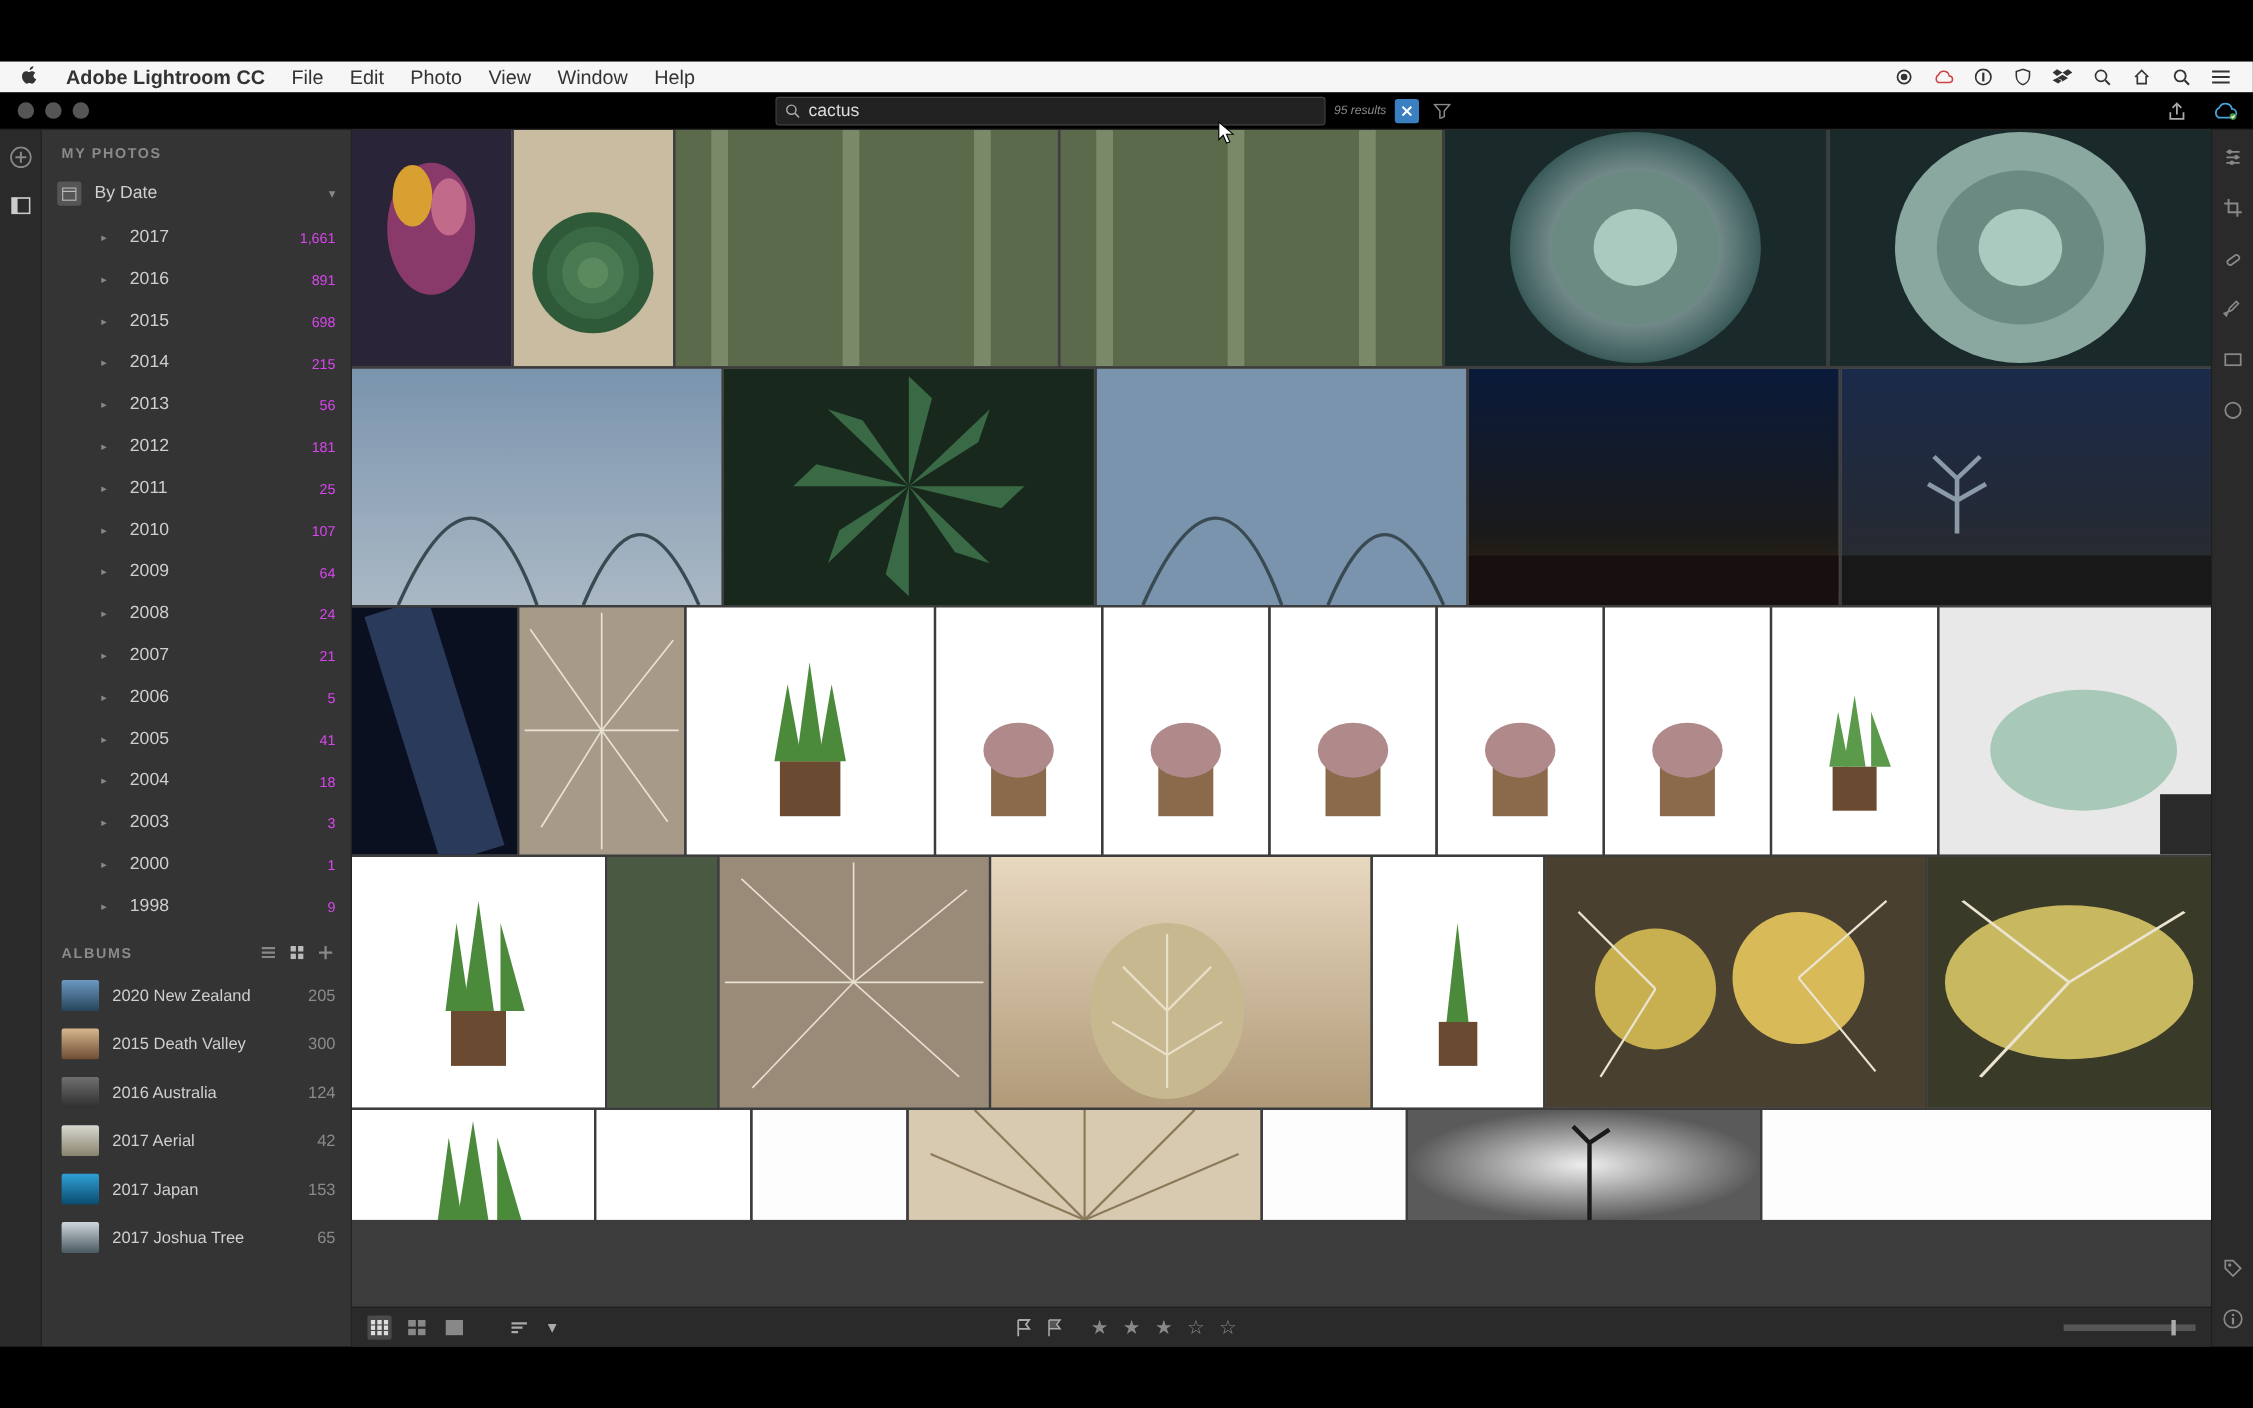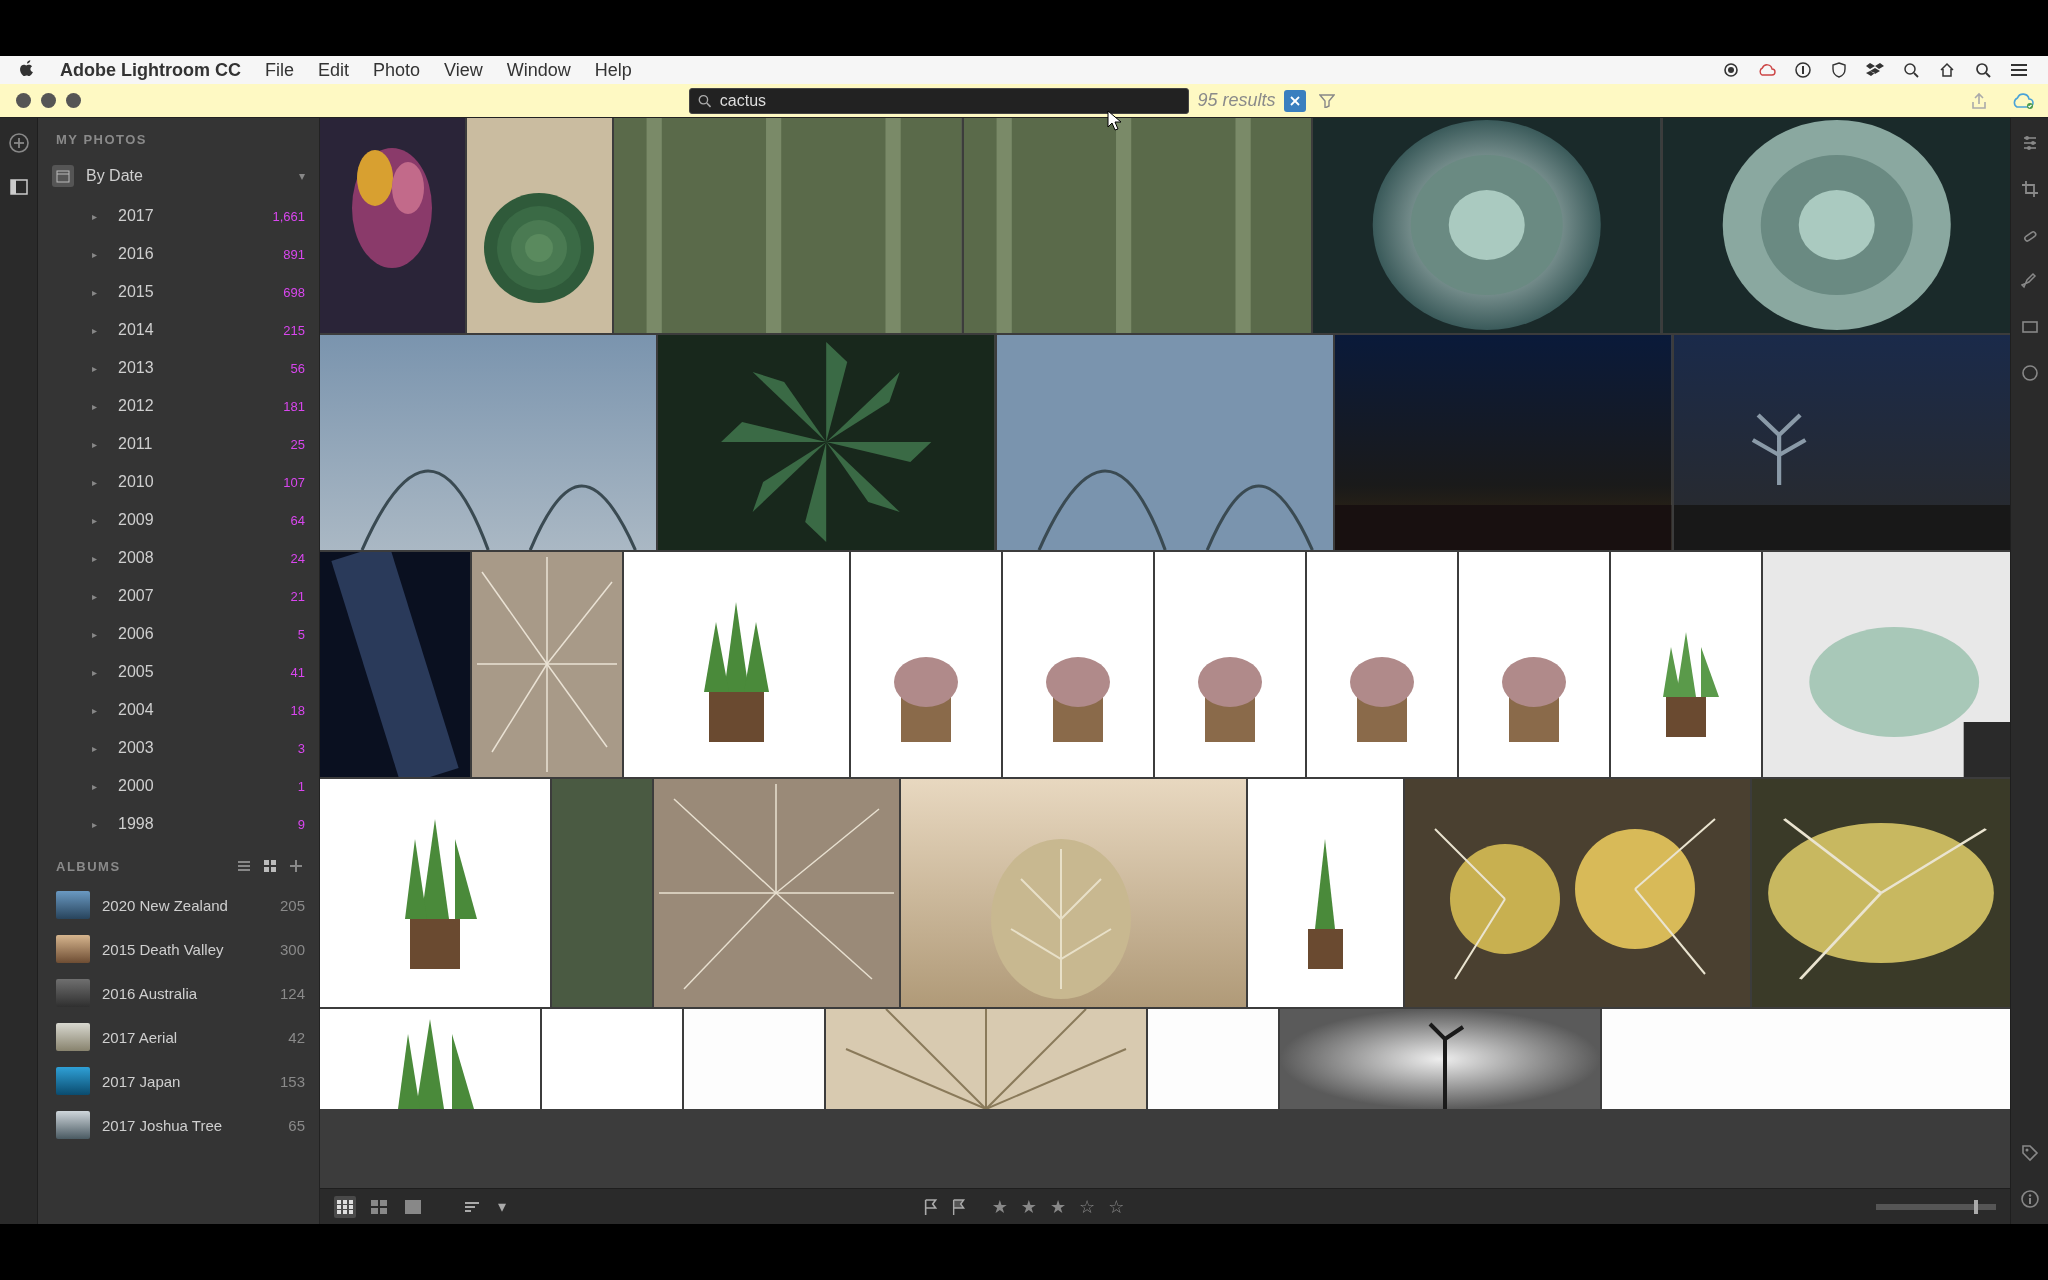--- a/index.html
+++ b/index.html
@@ -6,27 +6,27 @@
   html, body { width: 2048px; height: 1280px; background: #000; font-family: -apple-system, "Helvetica Neue", Arial, sans-serif; overflow: hidden; }
   .letterbox-top, .letterbox-bottom { background: #000; width: 100%; height: 56px; }
   .app-window { position: absolute; top: 56px; left: 0; width: 2048px; height: 1168px; background: #3c3c3c; }
   
   .mac-menubar { height: 28px; background: #f6f6f6; display: flex; align-items: center; font-size: 18px; color: #333; padding: 0 18px; gap: 24px; }
   .mac-menubar .app-name { font-weight: 600; }
   .mac-menubar .spacer { flex: 1; }
   .mac-menubar .sysicon { width: 22px; height: 22px; display: inline-flex; align-items: center; justify-content: center; color: #444; }
   .mac-menubar .sysicons { display: flex; gap: 14px; align-items: center; }
   
-  .app-top { height: 34px; background: #fef9c3; display: flex; align-items: center; padding: 0 12px; gap: 12px; border-bottom: 1px solid #222; }
+  .app-top { height: 34px; background: #000000; display: flex; align-items: center; padding: 0 12px; gap: 12px; border-bottom: 1px solid #222; }
   .traffic { display: flex; gap: 10px; margin-left: 4px; }
   .tl { width: 15px; height: 15px; border-radius: 50%; background: #555; }
   .searchwrap { margin-left: auto; margin-right: auto; display: flex; align-items: center; gap: 8px; position: relative; }
   .searchbox { width: 500px; height: 26px; background: #222; border: 1px solid #444; border-radius: 3px; display: flex; align-items: center; padding: 0 8px; color: #ccc; font-size: 16px; gap: 8px; }
   .searchbox input { background: transparent; border: none; outline: none; color: #ddd; width: 100%; font-size: 16px; }
-  .result-count { color: #8a8a8a; font-size: 18px; font-style: italic; }
+  .result-count { color: #8a8a8a; font-size: 11px; font-style: italic; }
   .clear-btn { width: 22px; height: 22px; background: #3a7fbf; border-radius: 3px; display: flex; align-items: center; justify-content: center; color: #fff; font-size: 12px; }
   .filter-icon, .share-icon, .sync-icon { color: #aaa; width: 26px; display:flex; align-items:center; justify-content:center; }
   .topright { display: flex; gap: 18px; margin-left: 18px; align-items: center; }
   
   .main { display: flex; height: calc(100% - 28px - 34px); }
   .railL { width: 38px; background: #2a2a2a; border-right: 1px solid #1e1e1e; display:flex; flex-direction:column; align-items:center; padding-top:14px; gap:22px; }
   .railL .railicon, .railR .railicon { color:#888; width:22px; height:22px; display:flex; align-items:center; justify-content:center; }
   .sidebar { width: 282px; background: #343434; color: #bbb; display: flex; flex-direction: column; font-size: 16px; overflow: hidden; border-right:1px solid #222;}
   .sb-section-title { padding: 14px 14px 8px 18px; font-size: 13px; letter-spacing: 1.5px; color: #8a8a8a; font-weight: 600; }
   .sb-row { display: flex; align-items: center; padding: 10px 14px 10px 14px; gap: 12px; cursor: default; position:relative;}

